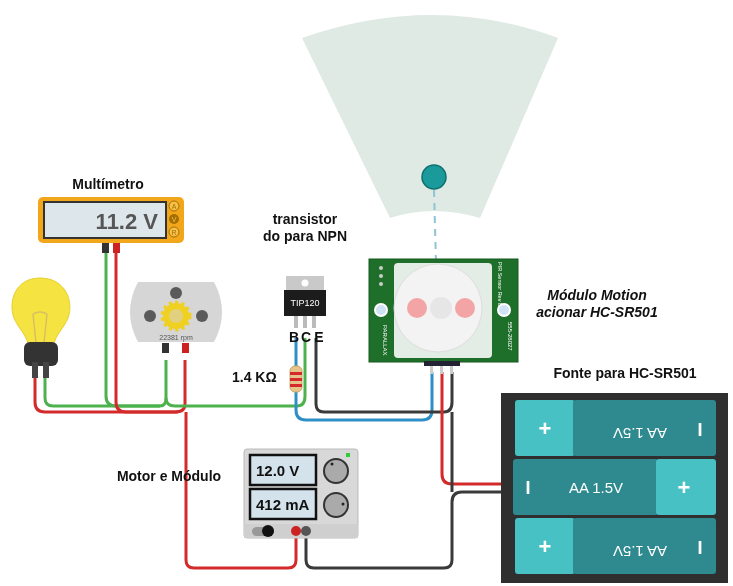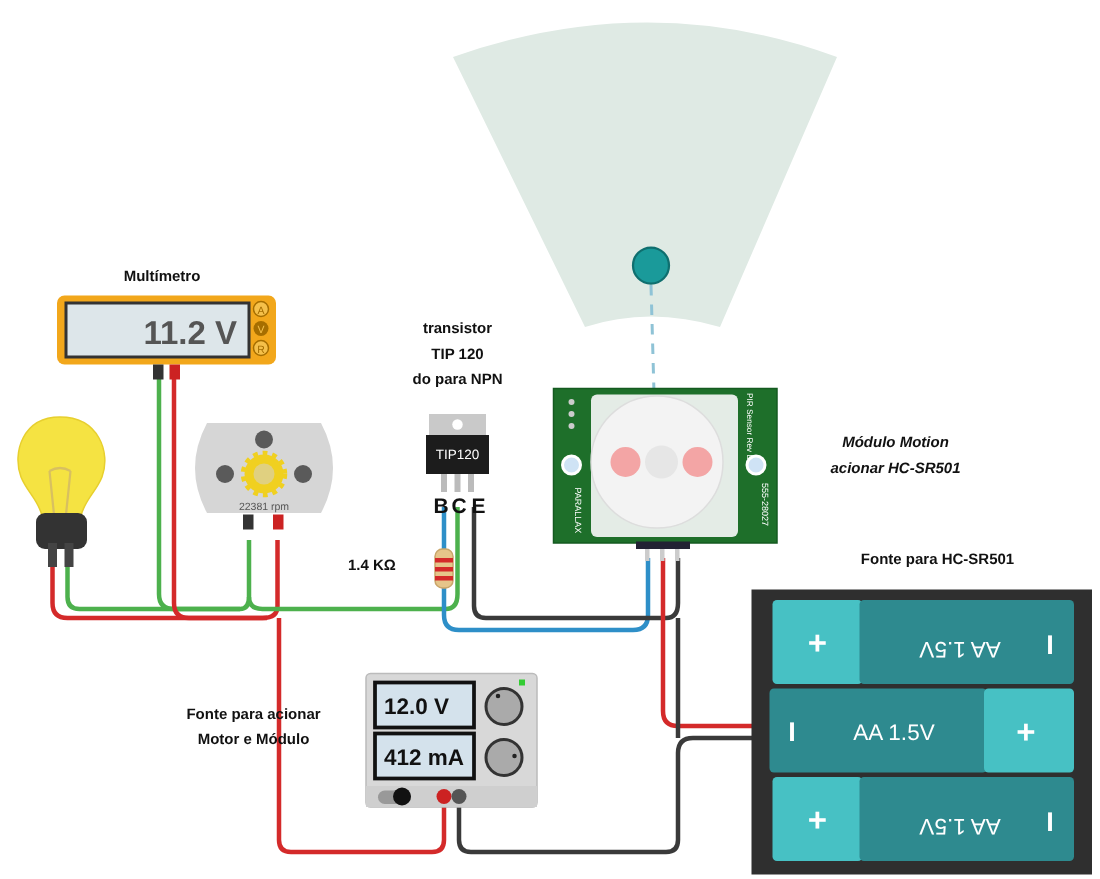--- a/index.html
+++ b/index.html
@@ -1,18 +1,18 @@
 <!DOCTYPE html>
 <html><head>
 <meta charset="utf-8">
 <style>
   html, body { margin: 0; padding: 0; background: #ffffff; }
   body { width: 733px; height: 586px; position: relative; overflow: hidden; font-family: "Liberation Sans", sans-serif; }
   #canvas { position: absolute; left: 0; top: 0; }
-  .label { position: absolute; font-family: "Liberation Sans", sans-serif; font-weight: bold; font-size: 10px; color: #111; text-align: center; line-height: 17px; }
+  .label { position: absolute; font-family: "Liberation Sans", sans-serif; font-weight: bold; font-size: 14px; color: #111; text-align: center; line-height: 17px; }
   .svgtext { font-family: "Liberation Sans", sans-serif; }
 </style>
 </head>
 <body>
 
 <svg id="canvas" width="733" height="586" viewBox="0 0 733 586">
 
   <path d="M302,38 Q433,-8 558,38 L480,218 Q433,204 390,218 Z" fill="#dfeae4"></path>
   <line x1="434" y1="190" x2="436" y2="262" stroke="#8fc3d6" stroke-width="2" stroke-dasharray="7,6"></line>
   <circle cx="434" cy="177" r="12" fill="#1a9a9a" stroke="#0f6f6f" stroke-width="1.5"></circle>
@@ -163,29 +163,27 @@
       <text class="svgtext" x="640" y="546" font-size="15" text-anchor="middle" fill="#fff" transform="rotate(180,640,546)">AA 1.5V</text>
       <text class="svgtext" x="700" y="554" font-size="18" font-weight="bold" text-anchor="middle" fill="#fff">I</text>
     </g>
   </g>
 </svg>
 
 <div class="label" style="left:50px; top:176px; width:116px;">Multímetro</div>
 
 <div class="label" style="left:250px; top:211px; width:110px;">
   <div>transistor</div>
-  <div>TIP 120</div>
   <div>do para NPN</div>
 </div>
 
 <div class="label" style="left:522px; top:287px; width:150px;font-style:italic;">
   <div>Módulo Motion</div>
   <div>acionar HC-SR501</div>
 </div>
 
 <div class="label" style="left:540px; top:365px; width:170px;">Fonte para HC-SR501</div>
 
 <div class="label" style="left:98px; top:468px; width:142px;">
-  <div>Fonte para acionar</div>
   <div>Motor e Módulo</div>
 </div>
 
 <div class="label" style="left:232px; top:369px; width:56px; text-align:left;">1.4 KΩ</div>
 
 </body></html>

